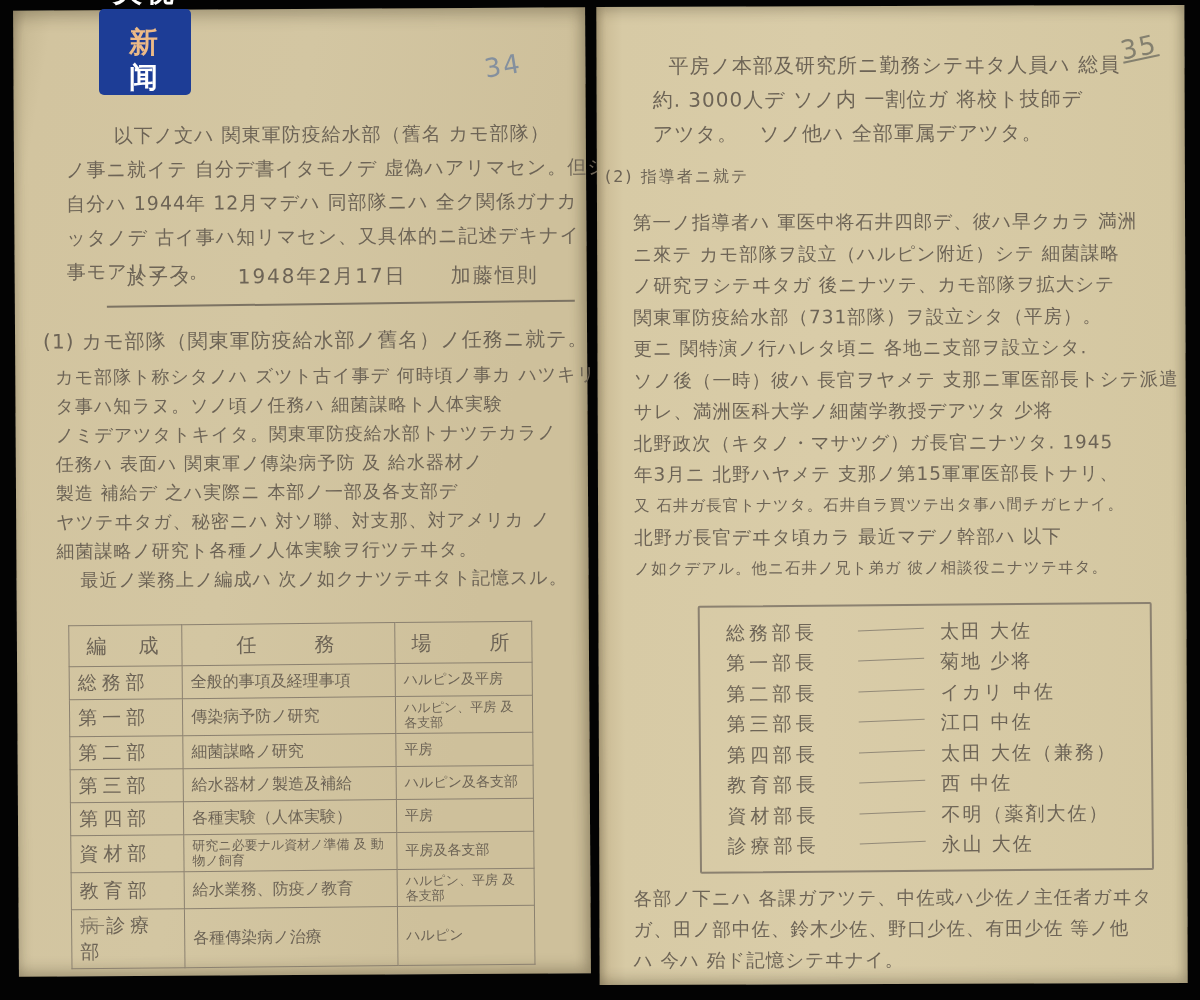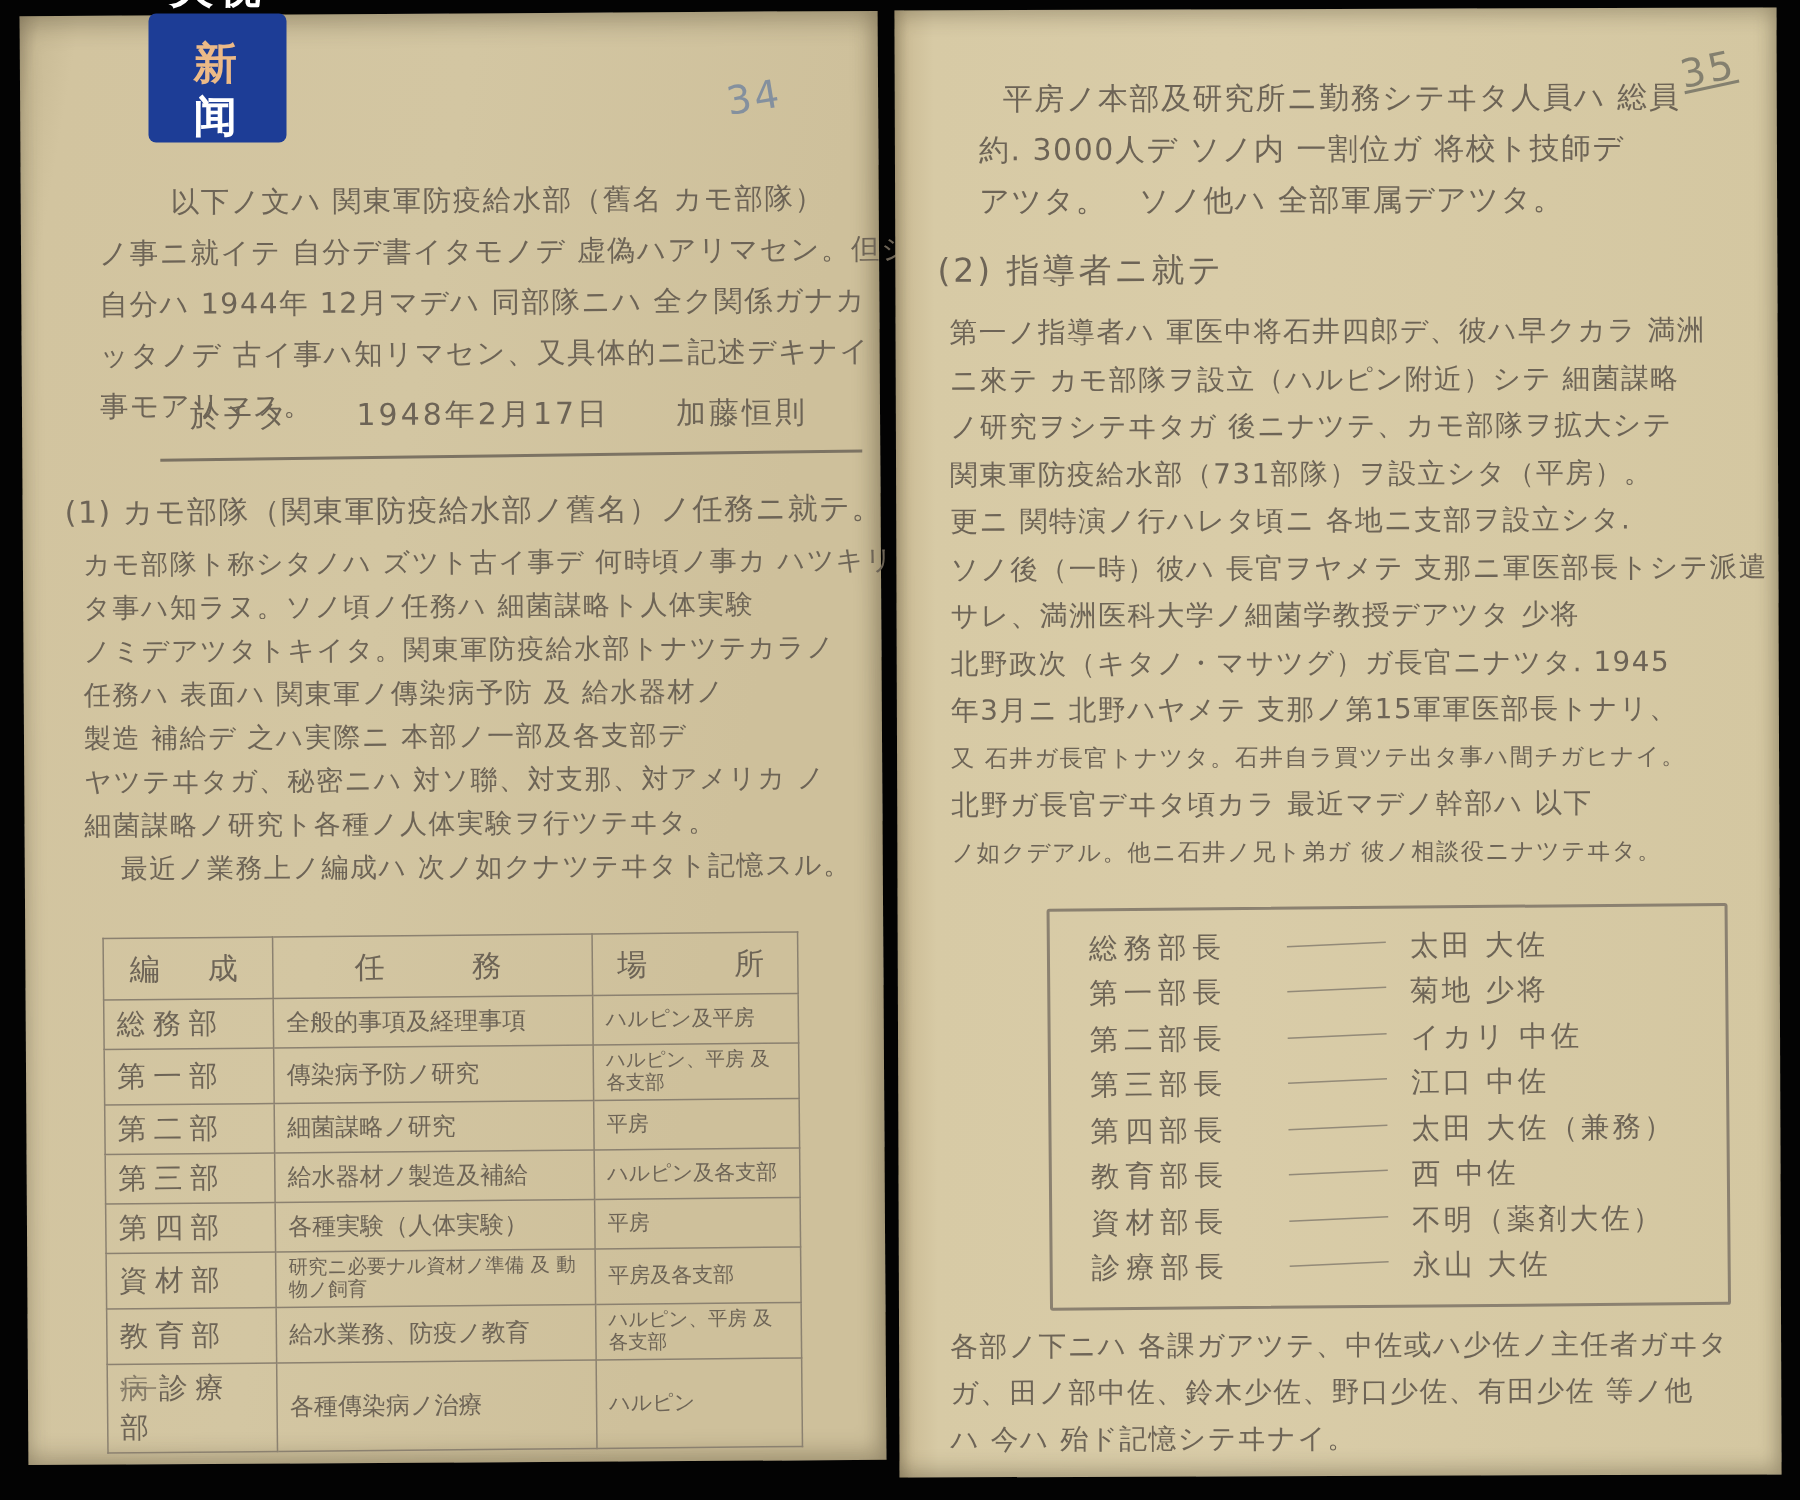--- a/index.html
+++ b/index.html
@@ -37,21 +37,21 @@
   #org-table td.c3{font-size:14px;width:120px;}
   #org-table td.small2{font-size:13px;white-space:normal;line-height:15px;}
   .struck{text-decoration:line-through;opacity:.75;margin-right:2px;}
   
   .pnum{position:absolute;font-size:26px;letter-spacing:2px;}
   #pnum-34{left:471px;top:38px;color:#84909e;transform:rotate(-9deg);}
   #pnum-35{left:524px;top:22px;color:#84806f;transform:rotate(-12deg);text-decoration:underline;}
   
   #para1{position:absolute;left:56px;top:42px;font-size:20px;line-height:34px;}
   #para1 .line.i1{padding-left:16px;}
-  #sec2-heading{position:absolute;left:28px;top:158px;font-size:22px;letter-spacing:2px;}
+  #sec2-heading{position:absolute;left:8px;top:158px;font-size:16px;letter-spacing:2px;}
   #para2{position:absolute;left:36px;top:200px;font-size:18.5px;line-height:31.5px;}
   #para2 .line.sm{font-size:15.5px;}
   #closing{position:absolute;left:34px;top:876px;font-size:18.5px;line-height:31px;}
   
   #officers-box{position:absolute;left:100px;top:598px;width:424px;
     border:2px solid #8b8170;border-radius:2px;padding:10px 0 10px 26px;
     transform:rotate(-.3deg);}
   .officer-row{display:flex;align-items:center;height:30.5px;font-size:19px;}
   .officer-title{width:128px;letter-spacing:4px;}
   .officer-dash{display:inline-block;width:66px;height:0;border-top:1.4px solid #938a78;

